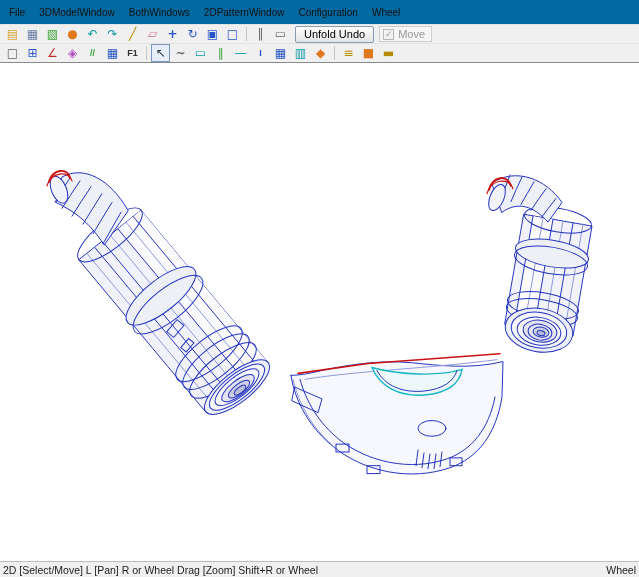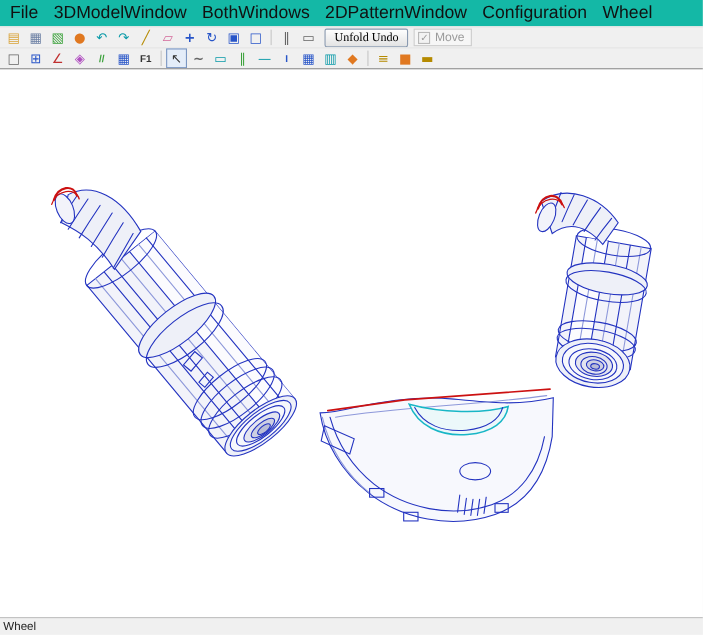--- a/index.html
+++ b/index.html
@@ -1,28 +1,28 @@
 <!DOCTYPE html>
 <html><head>
 <meta charset="utf-8">
 <style>
   *{box-sizing:border-box;margin:0;padding:0}
   html,body{width:639px;height:577px;overflow:hidden}
   body{font-family:"Liberation Sans",sans-serif;background:#f0f0f0}
   .app{display:flex;flex-direction:column;width:639px;height:577px}
-  .menubar{height:17px;display:flex;align-items:center;padding:12px 2px;font-size:16px;color:#111;background:#14b8a6}
+  .menubar{height:17px;display:flex;align-items:center;padding:12px 2px;font-size:10px;color:#111;background:#0369a1}
   .menubar .mi{padding:1px 7px;cursor:default}
   .toolbar{height:19px;display:flex;align-items:center;gap:1px;padding:0 3px;background:#f0f0f0;border-top:1px solid #e4e4e4}
   .tb{width:19px;height:18px;display:flex;align-items:center;justify-content:center;border:1px solid transparent;background:transparent;padding:0;cursor:default}
   .tb.active{border:1px solid #7a96c2;background:#e4edf9}
   .gl{font-size:12px;line-height:1;font-family:"DejaVu Sans",sans-serif}
   .gl.small{font-size:9px;font-weight:bold;font-family:"Liberation Sans",sans-serif}
   .gl.bold{font-weight:bold}
   .sep{width:1px;height:14px;background:#c6c6c6;margin:0 3px}
-  .push{height:17px;font-size:11px;padding:0 8px;border:1px solid #8a9ab0;border-radius:2px;background:linear-gradient(#fefefe,#e3e3e3);margin:0 4px;font-family:Liberation Serif, serif}
+  .push{height:17px;font-size:11px;padding:0 8px;border:1px solid #8a9ab0;border-radius:2px;background:linear-gradient(#fefefe,#e3e3e3);margin:0 4px;font-family:Liberation Sans, sans-serif}
   .autogrp{display:flex;align-items:center;gap:4px;border:1px solid #cdcdcd;background:#f6f6f6;height:16px;padding:0 6px 0 3px;color:#9a9a9a;font-size:11px}
   .autobox{display:inline-block;width:11px;height:11px;border:1px solid #b8b8b8;background:#f2f2f2;font-size:9px;line-height:9px;text-align:center;color:#9a9a9a}
   .viewport{flex:1;position:relative;background:#ffffff;border-top:1px solid #8a8a8a;border-bottom:1px solid #bdbdbd}
   .viewport svg{position:absolute;left:0;top:0;width:100%;height:100%}
   .statusbar{height:15px;display:flex;justify-content:space-between;align-items:center;padding:0 3px;font-size:10.5px;color:#222;background:#f0f0f0;white-space:nowrap;overflow:hidden}
   .cAmber{color:#d9a43b}.cSteel{color:#6b7fa3}.cGreen{color:#3aa13a}.cOrange{color:#e07820}
   .cTeal{color:#0a9aa8}.cGold{color:#b58a00}.cPink{color:#d46a9a}.cBlue{color:#2855c8}
   .cGray{color:#666}.cRed{color:#c03030}.cPurple{color:#b050c0}.cDark{color:#333}
 </style>
 </head>
@@ -238,16 +238,17 @@
           <rect x="367" y="410" width="13" height="8"></rect>
           <rect x="450" y="402" width="12" height="8"></rect>
           <path d="M 295,330 L 322,342 L 318,356 L 292,344 Z"></path>
         </g>
 
       </g>
     </svg>
   </div>
 
   <div class="statusbar">
+    <span>2D [Select/Move] L [Pan] R or Wheel Drag [Zoom] Shift+R or Wheel</span>
     <span>Wheel</span>
   </div>
 
 </div>
 
 </body></html>

